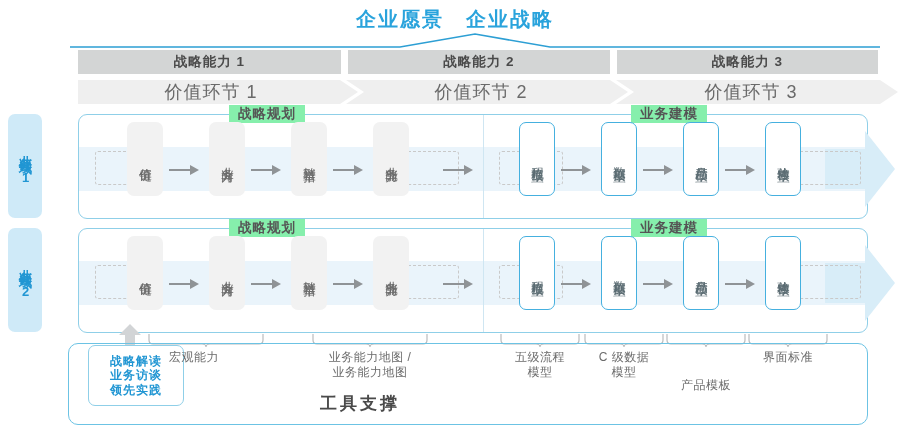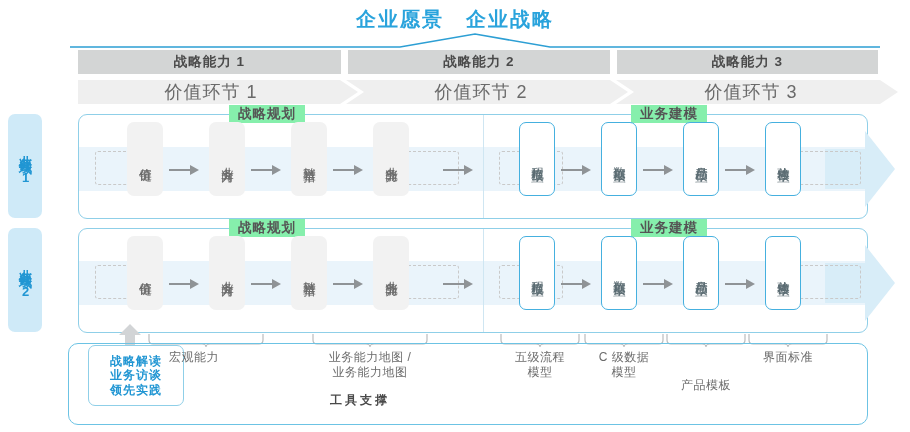--- a/index.html
+++ b/index.html
@@ -168,21 +168,21 @@
   #tool-box{
     position:absolute;left:68px;top:343px;width:800px;height:82px;
     border:1.4px solid #6cc3e4;
     border-radius:10px;
     box-sizing:border-box;
     background:transparent;
   }
   #tool-title{
     position:absolute;left:0;top:392px;width:720px;
     text-align:center;
-    font-size:12px;font-weight:bold;
+    font-size:17px;font-weight:bold;
     color:#4a4a4a;
     letter-spacing:3px;
   }
 </style>
 </head>
 <body>
 
 <div id="top-titles">
   <span id="vision-title">企业愿景</span><span id="strategy-title">企业战略</span>
 </div>

